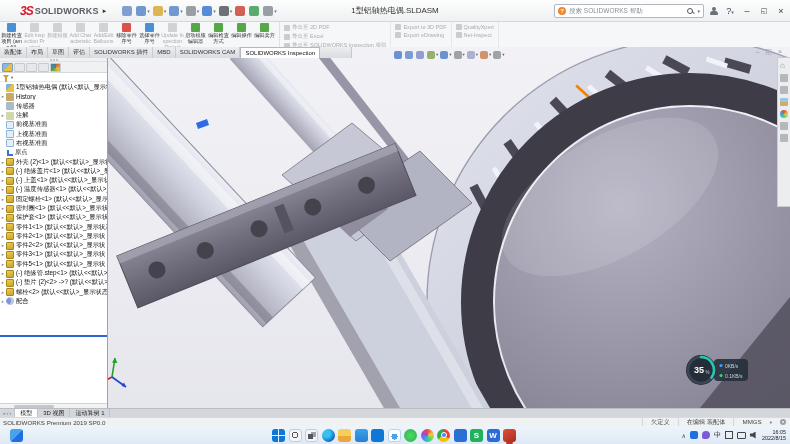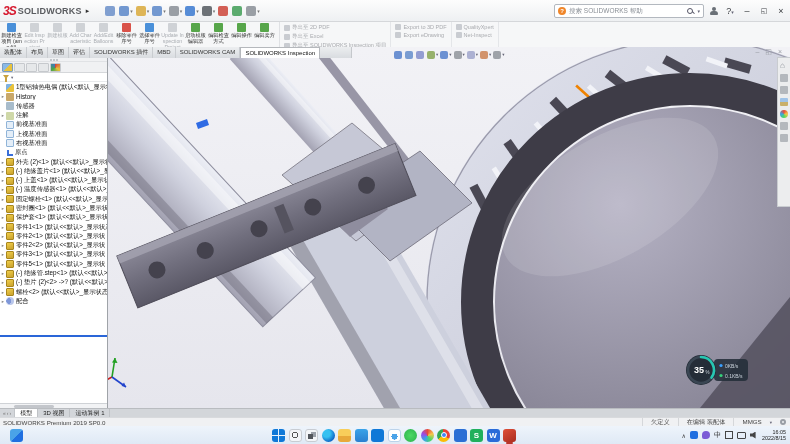--- a/index.html
+++ b/index.html
@@ -1,20 +1,20 @@
 <!DOCTYPE html>
 <html><head>
 <meta charset="utf-8">
 <style>
 *{margin:0;padding:0;box-sizing:border-box}
 html,body{width:790px;height:444px;overflow:hidden}
 body{position:relative;font-family:"Liberation Sans","DejaVu Sans",sans-serif;background:#fff;font-size:7px;color:#222}
 
 #titlebar{position:absolute;top:0;left:0;right:0;height:22px;background:linear-gradient(#fdfdfd,#eef0f2);border-bottom:1px solid #d5d7da;display:flex;align-items:center}
-.logo{display:flex;align-items:center;margin-left:3px;white-space:nowrap}
+.logo{display:flex;align-items:center;margin-left:20px;white-space:nowrap}
 .logo-mark{color:#d6182e;font-weight:bold;font-style:italic;font-size:12px;letter-spacing:-1px}
 .logo-text{color:#5a5c60;font-weight:bold;font-size:9px;margin-left:2px;letter-spacing:.2px}
 .logo-caret{color:#333;font-size:7px;margin-left:4px}
 .qa{display:flex;align-items:center;gap:3px;margin-left:16px}
 .qa-btn{display:flex;align-items:center;gap:1px}
 .qa-ic{width:10px;height:10px;border-radius:2px;opacity:.85}
 .qa-caret{font-size:5px;color:#777}
 #doc-title{position:absolute;left:50%;top:0;transform:translateX(-50%);height:22px;line-height:22px;font-size:8px;color:#333;white-space:nowrap}
 .tb-right{position:absolute;right:2px;top:0;height:22px;display:flex;align-items:center;gap:3px}
 .searchbox{width:150px;height:14px;background:#fff;border:1px solid #b3b8bf;border-radius:2px;display:flex;align-items:center;gap:3px;padding:0 3px}
@@ -180,20 +180,21 @@
     </span>
       <span class="qa-btn">
       <i class="qa-ic" style="background: rgb(63, 157, 86);"></i>
       <i class="qa-caret"></i>
     </span>
       <span class="qa-btn">
       <i class="qa-ic" style="background: rgb(138, 143, 150);"></i>
       <i class="qa-caret">▾</i>
     </span>
     </div>
+  <div id="doc-title">1型铝轴热电偶.SLDASM</div>
   <div class="tb-right">
     <div class="searchbox">
       <span class="help-badge">?</span>
       <span class="search-ph">搜索 SOLIDWORKS 帮助</span>
       <span class="mag"></span>
       <span class="search-caret">▾</span>
     </div>
     <span class="person"></span>
     <span class="tb-btn"><span>?</span><span class="search-caret">▾</span></span>
     <span class="tb-btn">–</span>

